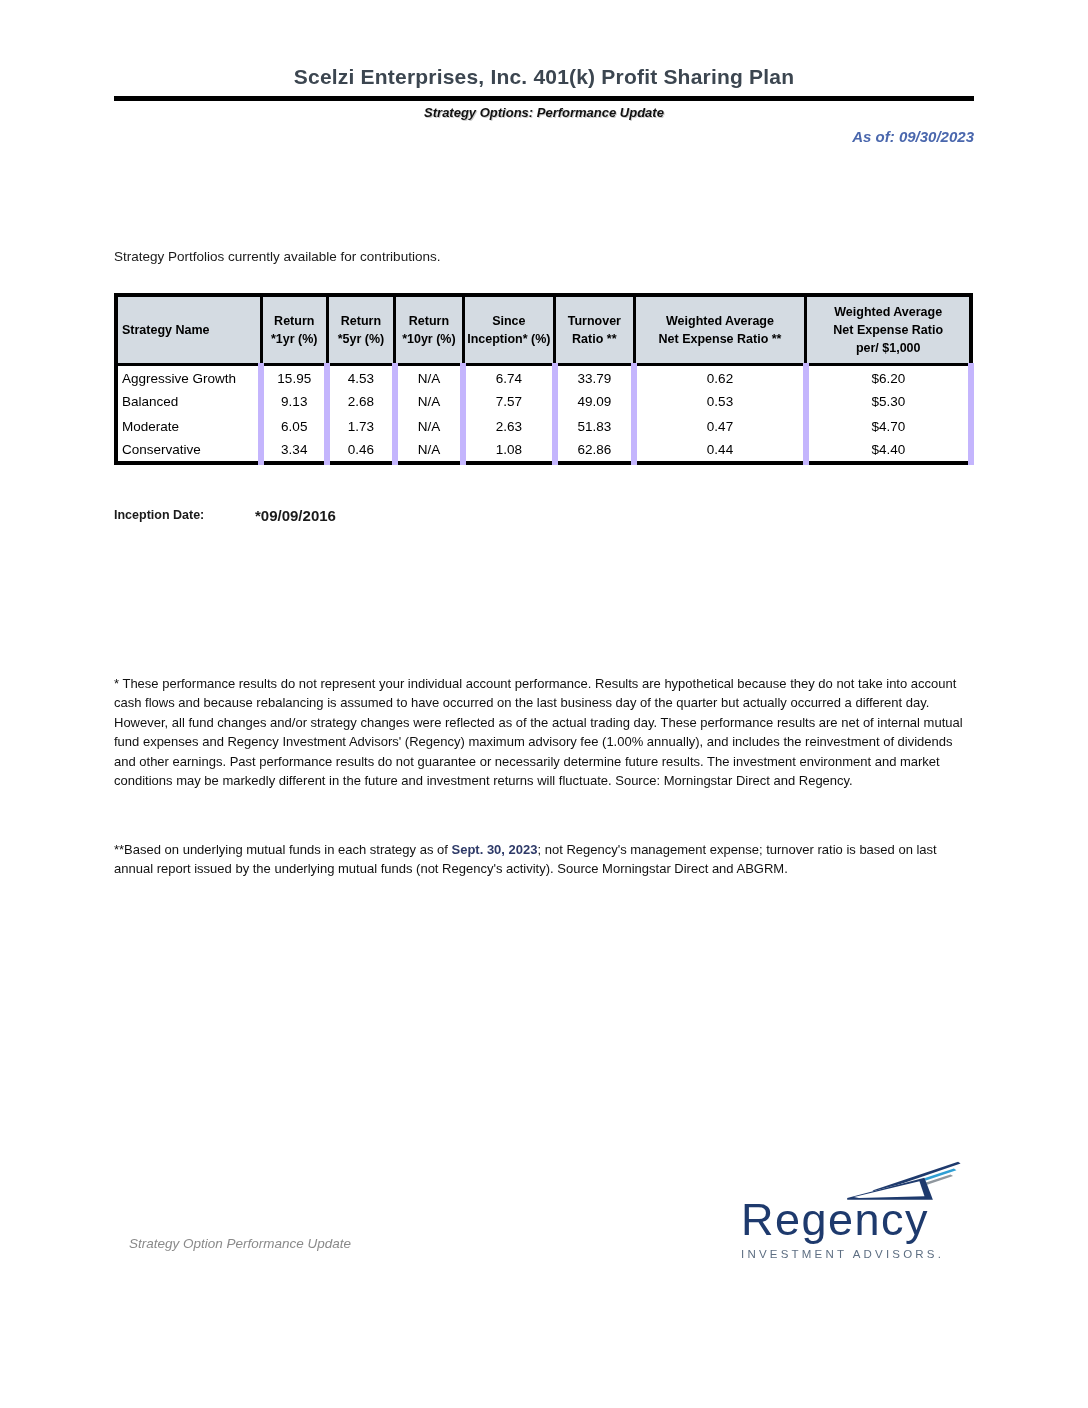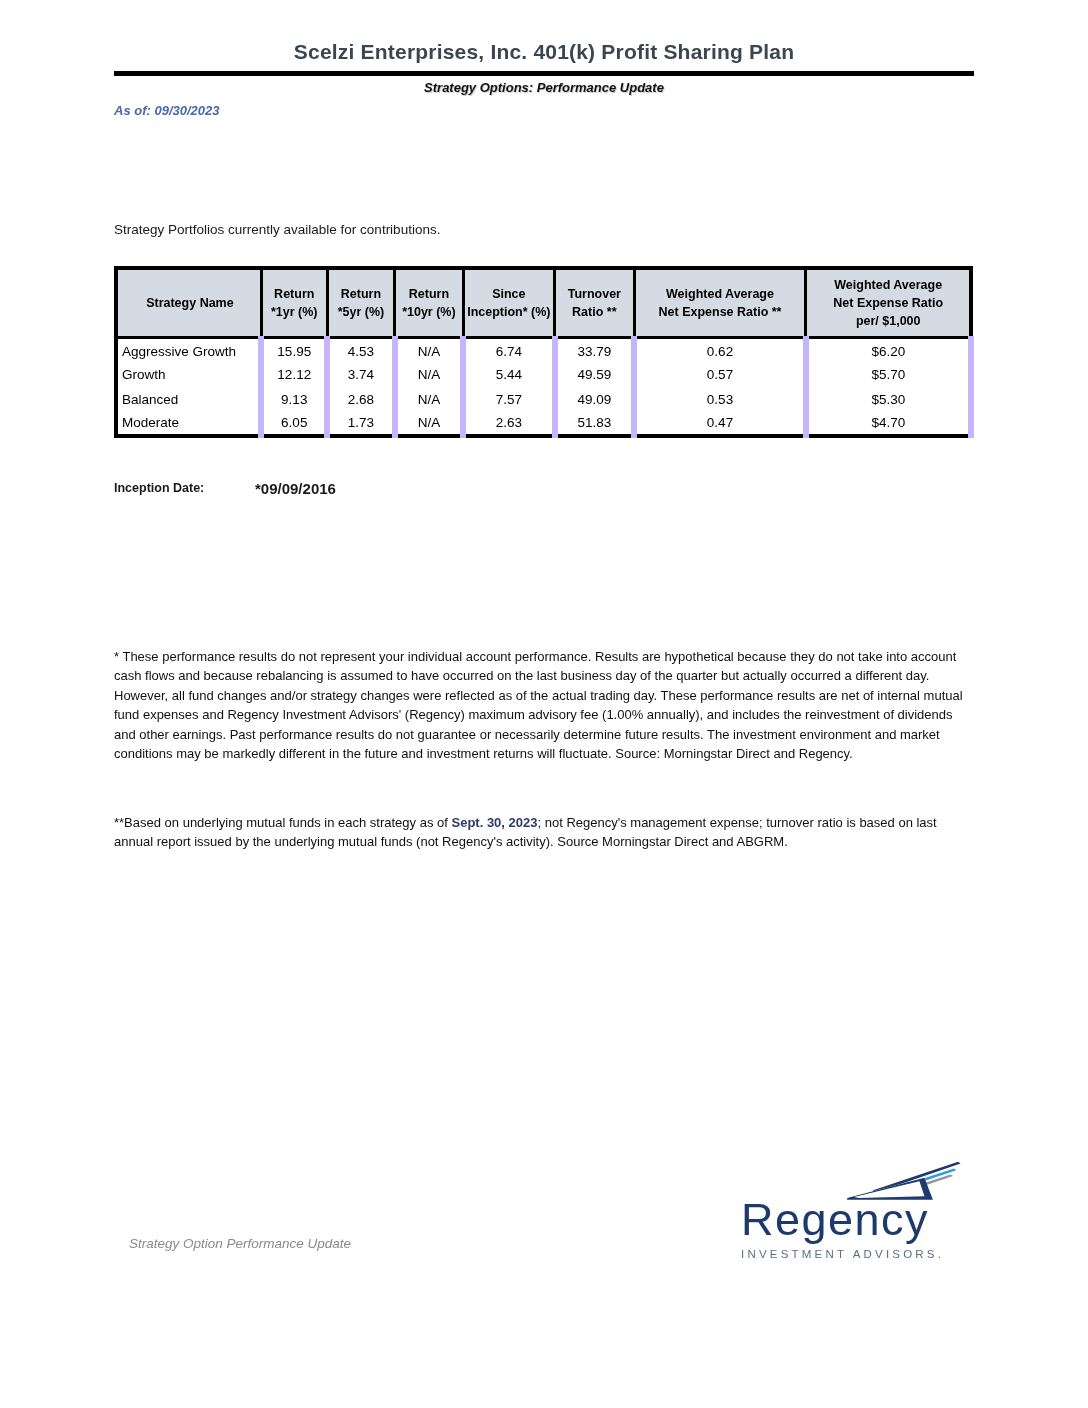--- a/index.html
+++ b/index.html
@@ -11,21 +11,21 @@
     margin: 0 auto;
     background: #ffffff;
     font-family: "Liberation Sans", sans-serif;
     color: #000000;
     overflow: hidden;
   }
   .content { padding: 0 114px; }
 
   
   .doc-title {
-    margin-top: 40px;
+    margin-top: 65px;
     text-align: center;
     font-size: 21px;
     font-weight: bold;
     color: #3c4650;
     letter-spacing: 0.2px;
   }
   .title-rule {
     margin-top: 7px;
     border: 0;
     border-top: 5px solid #000000;
@@ -34,22 +34,22 @@
     margin-top: 4px;
     text-align: center;
     font-size: 13px;
     font-weight: bold;
     font-style: italic;
     color: #111111;
     text-shadow: 1px 1px 0 #cfcfcf;
   }
   .doc-asof {
     margin-top: 8px;
-    text-align: left;
-    font-size: 13px;
+    text-align: right;
+    font-size: 15px;
     font-weight: bold;
     font-style: italic;
     color: #4a67ad;
   }
 
   
   .intro {
     margin-top: 104px;
     font-size: 13.5px;
     color: #1a1a1a;
@@ -67,21 +67,21 @@
     border: 3px solid #000000;
     font-size: 12.5px;
     font-weight: bold;
     text-align: center;
     vertical-align: middle;
     white-space: pre-line;
     padding: 6px 2px;
     line-height: 1.45;
     height: 56px;
   }
-  table.perf th.col-strategy { text-align: center; padding-left: 4px; }
+  table.perf th.col-strategy { text-align: left; padding-left: 4px; }
   table.perf td {
     border-left: 2px solid #000000;
     border-right: 6px solid #c4b5fd;
     font-size: 13.5px;
     text-align: center;
     height: 24.5px;
     padding: 0 2px;
     color: #000000;
   }
   table.perf td.cell-strategy { text-align: left; padding-left: 4px; }
@@ -209,48 +209,48 @@
           <td class="cell-strategy">Aggressive Growth</td>
           <td>15.95</td>
           <td>4.53</td>
           <td>N/A</td>
           <td>6.74</td>
           <td>33.79</td>
           <td>0.62</td>
           <td>$6.20</td>
         </tr>
         <tr>
-          <td class="cell-strategy">Growth</td>
-          <td>12.12</td>
-          <td>3.74</td>
-          <td>N/A</td>
-          <td>5.44</td>
-          <td>49.59</td>
-          <td>0.57</td>
-          <td>$5.70</td>
-        </tr>
-        <tr>
           <td class="cell-strategy">Balanced</td>
           <td>9.13</td>
           <td>2.68</td>
           <td>N/A</td>
           <td>7.57</td>
           <td>49.09</td>
           <td>0.53</td>
           <td>$5.30</td>
         </tr>
         <tr>
           <td class="cell-strategy">Moderate</td>
           <td>6.05</td>
           <td>1.73</td>
           <td>N/A</td>
           <td>2.63</td>
           <td>51.83</td>
           <td>0.47</td>
           <td>$4.70</td>
+        </tr>
+        <tr>
+          <td class="cell-strategy">Conservative</td>
+          <td>3.34</td>
+          <td>0.46</td>
+          <td>N/A</td>
+          <td>1.08</td>
+          <td>62.86</td>
+          <td>0.44</td>
+          <td>$4.40</td>
         </tr>
       </tbody>
     </table>
 
     <div class="inception">
       <span class="inception-label">Inception Date:</span>
       <span class="inception-value">*09/09/2016</span>
     </div>
 
     <div class="footnote1">* These performance results do not represent your individual account performance.  Results are hypothetical because they do not take into account cash flows and because rebalancing is assumed to have occurred on the last business day of the quarter but actually occurred a different day. However, all fund changes and/or strategy changes were reflected as of the actual trading day. These performance results are net of internal mutual fund expenses and Regency Investment Advisors' (Regency) maximum advisory fee (1.00% annually), and includes the reinvestment of dividends and other earnings.  Past performance results do not guarantee or necessarily determine future results.  The investment environment and market conditions may be markedly different in the future and investment returns will fluctuate. Source: Morningstar Direct and Regency.</div>

